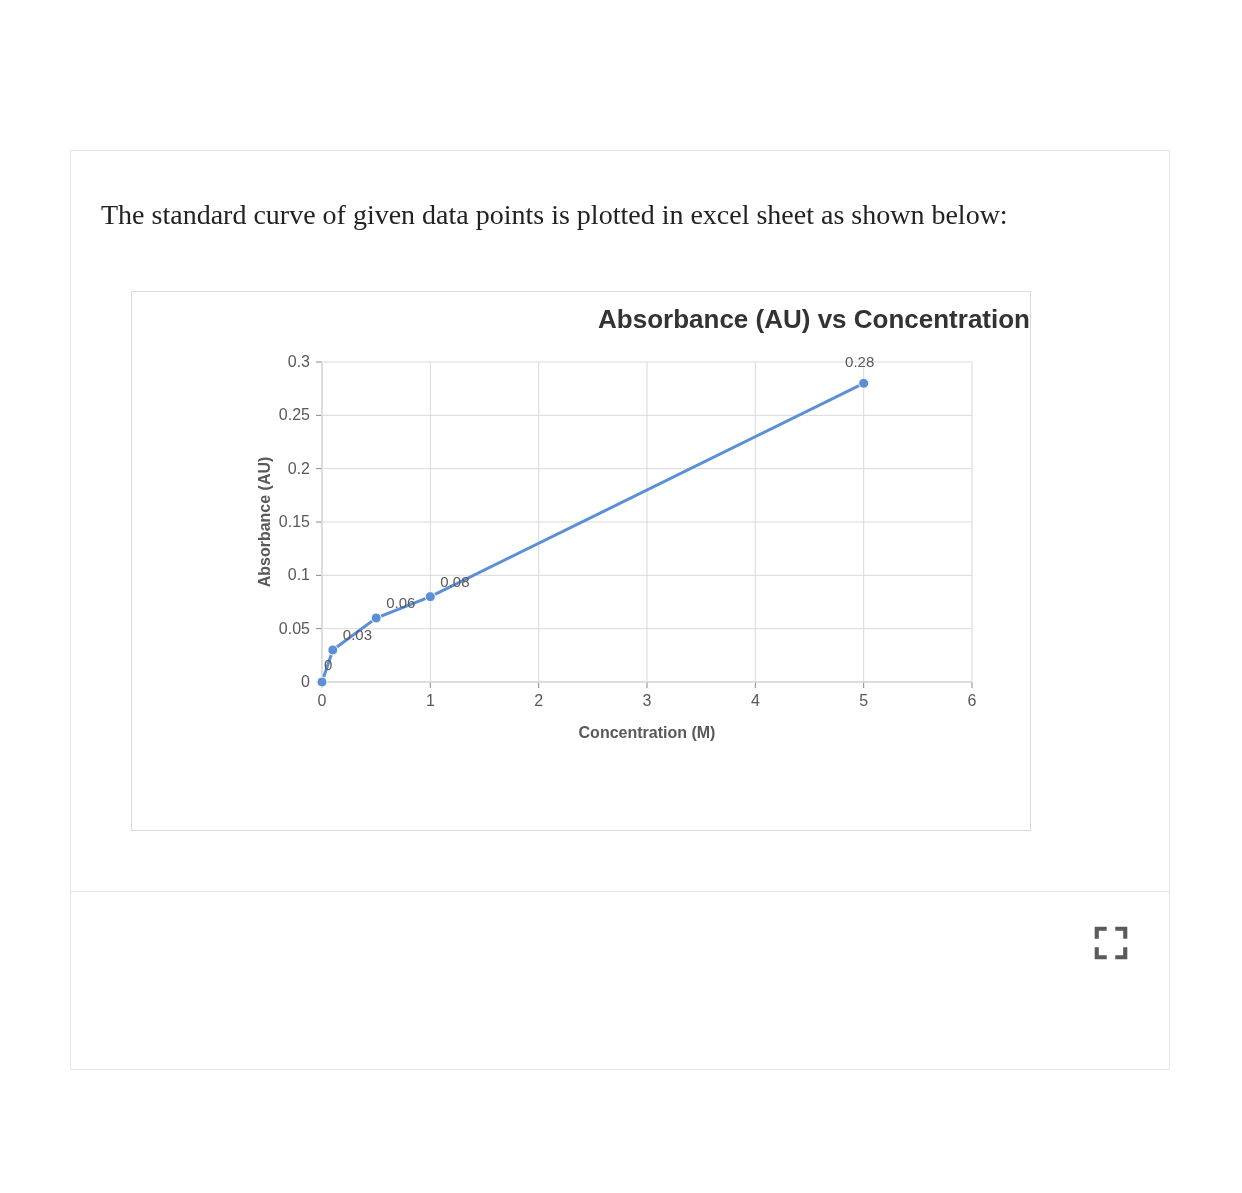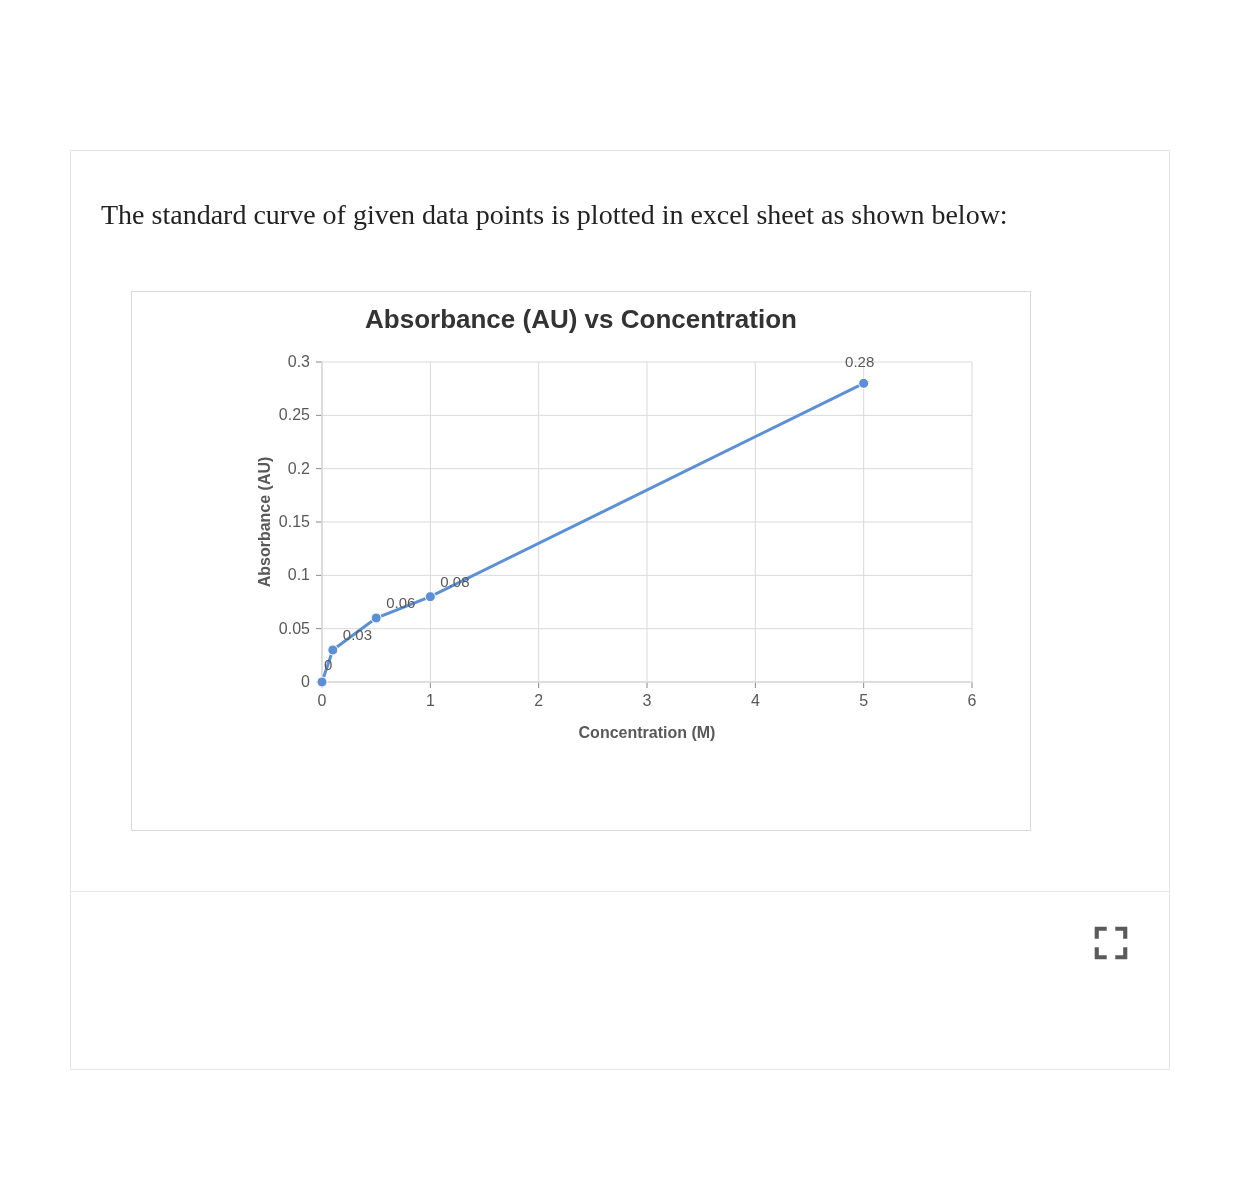--- a/index.html
+++ b/index.html
@@ -40,21 +40,21 @@
     height: 540px;
     border: 1px solid #d9d9d9;
     background: #ffffff;
     box-sizing: border-box;
   }
   .chart-title {
     position: absolute;
     left: 0;
     top: 12px;
     width: 100%;
-    text-align: center;
+    text-align: right;
     font-family: "Segoe UI", Arial, sans-serif;
     font-size: 26px;
     font-weight: 700;
     color: #333;
   }
   .plot {
     position: absolute;
     left: 120px;
     top: 60px;
     width: 740px;

